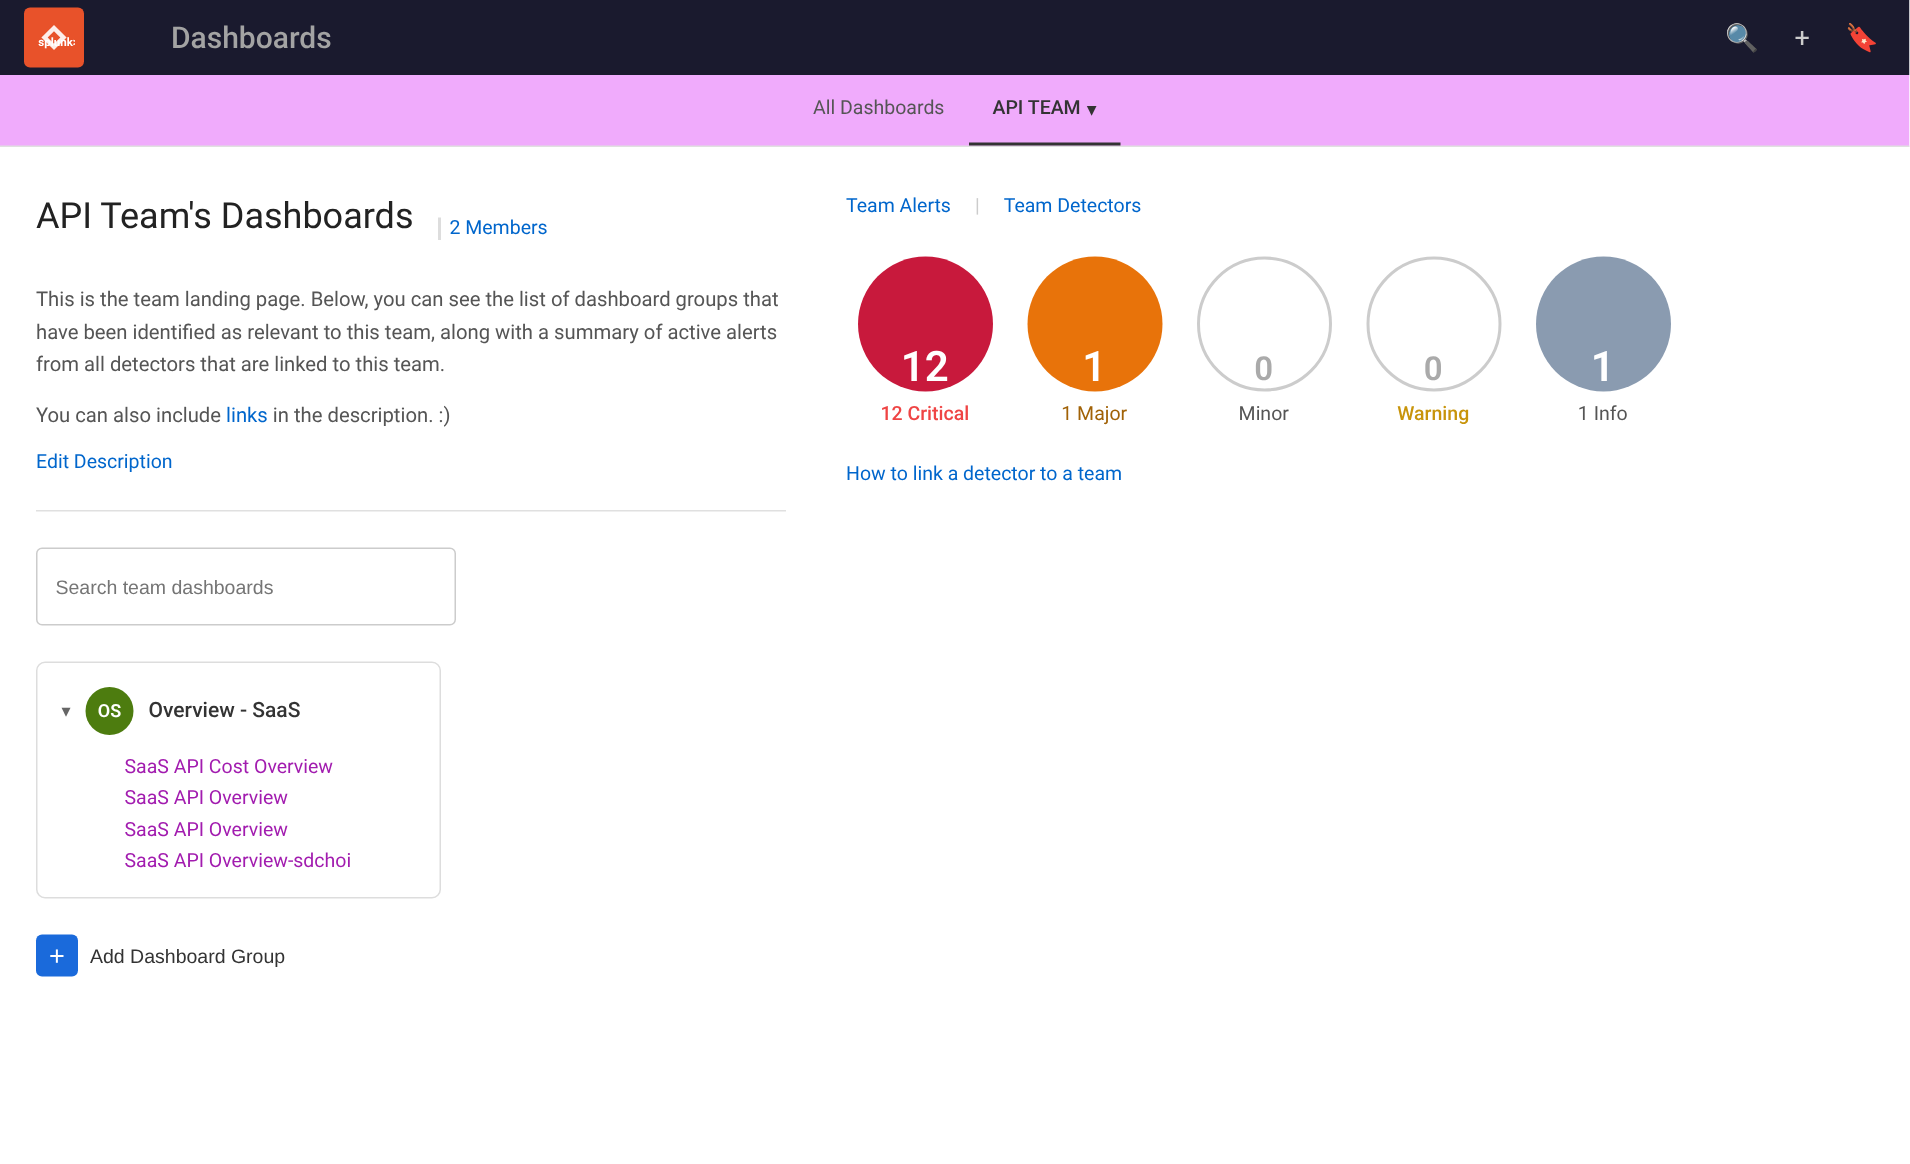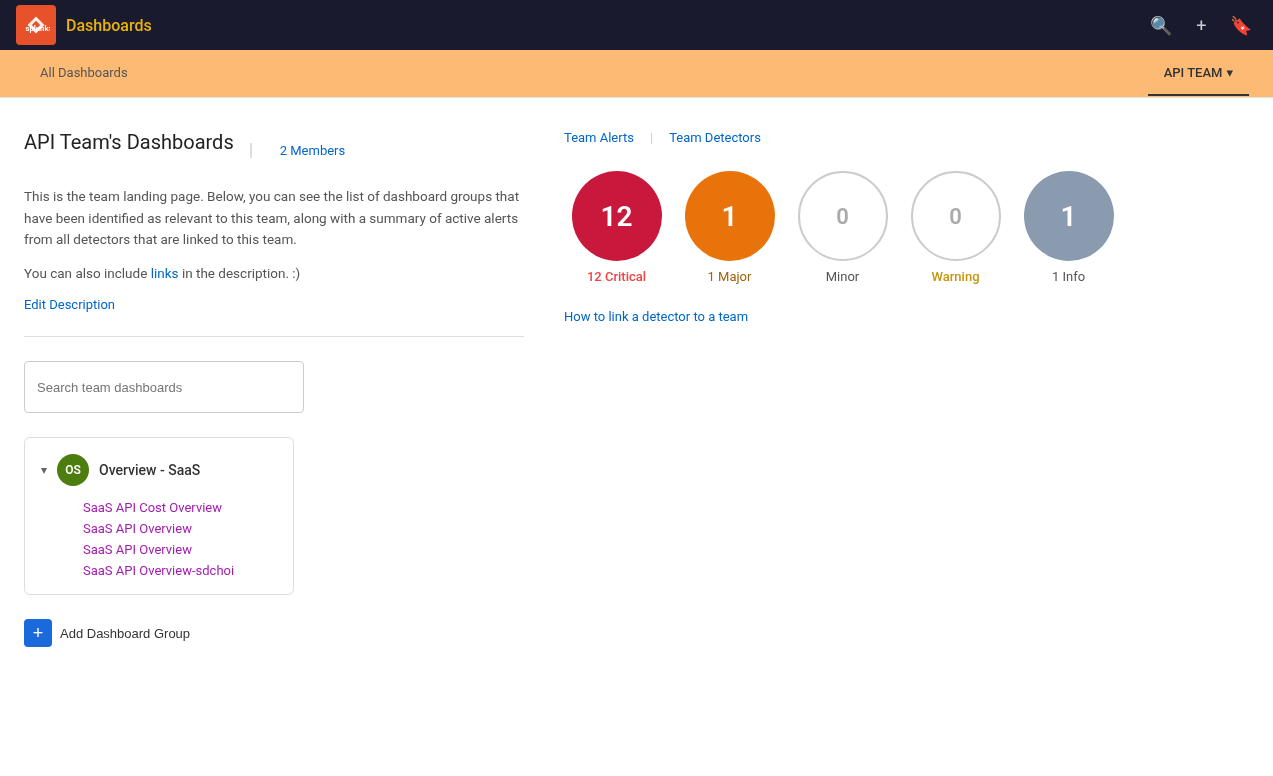--- a/index.html
+++ b/index.html
@@ -23,42 +23,43 @@
       width: 40px;
       height: 40px;
       background: #e8522a;
       border-radius: 4px;
       display: flex;
       align-items: center;
       justify-content: center;
     }
     .logo-box svg { width: 28px; height: 28px; }
     .topnav-title {
-      color: #eab308;
-      font-size: 16px;
+      color: #a3a3a3;
+      font-size: 20px;
       font-weight: 500;
+      margin-left: 48px;
     }
     .topnav-spacer { flex: 1; }
     .topnav-icon {
       color: #ccc;
       font-size: 18px;
       cursor: pointer;
       padding: 4px;
     }
 
     
     .subnav {
       display: flex;
-      justify-content: space-between;
+      justify-content: center;
       align-items: center;
       height: 48px;
       border-bottom: 1px solid #e0e0e0;
       padding: 0 24px;
       gap: 0;
-      background: #fdba74;
+      background: #f0abfc;
     }
     .subnav-item {
       padding: 14px 16px;
       font-size: 13px;
       color: #555;
       cursor: pointer;
       border-bottom: 2px solid transparent;
     }
     .subnav-dropdown {
       display: flex;
@@ -78,21 +79,21 @@
       padding: 32px 24px;
       gap: 40px;
     }
 
     
     .left-panel {
       flex: 0 0 500px;
       max-width: 500px;
     }
     .page-title {
-      font-size: 20px;
+      font-size: 24px;
       font-weight: 400;
       color: #222;
       margin-bottom: 16px;
     }
     .description-text {
       color: #555;
       line-height: 1.6;
       margin-bottom: 12px;
       font-size: 13.5px;
     }
@@ -110,21 +111,21 @@
     .divider {
       border: none;
       border-top: 1px solid #e0e0e0;
       margin: 24px 0;
     }
 
     
     .members-badge {
       display: flex;
       align-items: center;
-      padding-left: 28px;
+      padding-left: 6px;
       margin-left: 16px;
       border-left: 2px solid #ddd;
     }
     .members-link {
       color: #0066cc;
       font-size: 13px;
       text-decoration: none;
     }
     .title-row {
       display: flex;
@@ -254,21 +255,21 @@
       flex-direction: column;
       align-items: center;
       gap: 8px;
       width: 105px;
     }
     .alert-circle {
       width: 90px;
       height: 90px;
       border-radius: 50%;
       display: flex;
-      align-items: center;
+      align-items: flex-end;
       justify-content: center;
       font-size: 28px;
       font-weight: 600;
       color: #fff;
     }
     .alert-circle.critical { background: #c8193c; }
     .alert-circle.major { background: #e8730a; }
     .alert-circle.minor {
       background: transparent;
       border: 2px solid #ccc;

